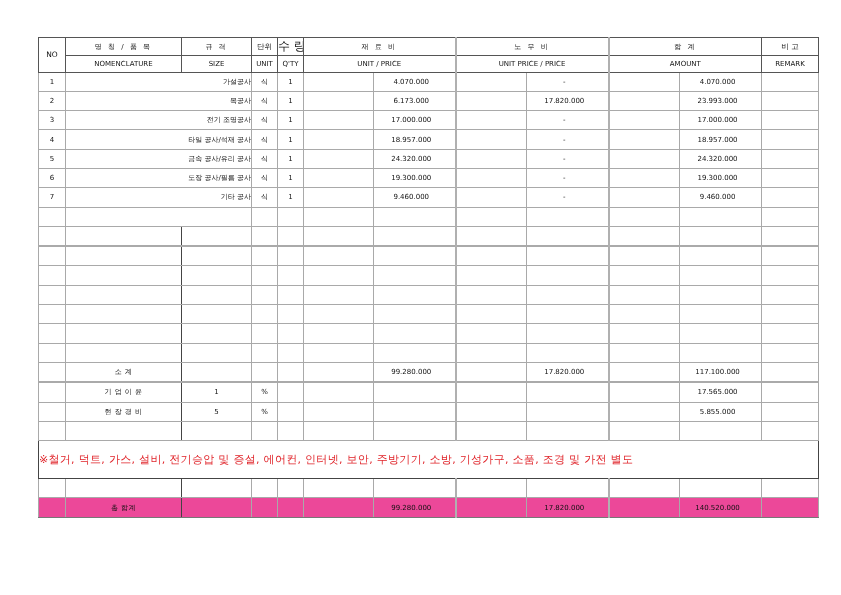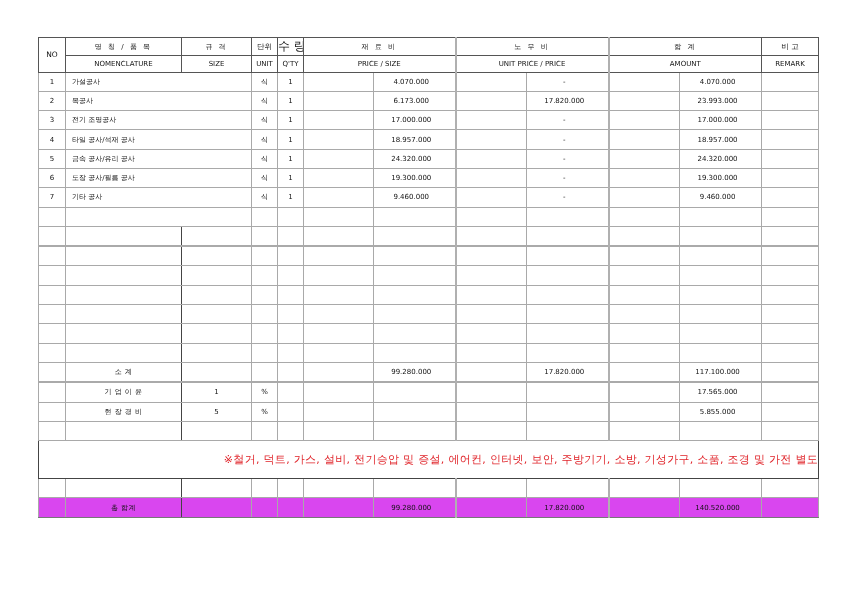--- a/index.html
+++ b/index.html
@@ -5,30 +5,30 @@
   html, body { margin:0; padding:0; background:#ffffff; }
   body { width:841px; height:595px; position:relative; overflow:hidden;
          font-family:"DejaVu Sans", "Liberation Sans", sans-serif; color:#111; }
   table.sheet { position:absolute; left:38px; top:37px; border-collapse:collapse;
                 table-layout:fixed; width:780px; }
   table.sheet td { border:1px solid #a9a9a9; padding:0; font-size:7px; height:18.3px;
                    overflow:hidden; white-space:nowrap; }
   table.sheet tr.hdr td { height:15.5px; border-color:#555; }
   td.c { text-align:center; }
   td.r { text-align:center; padding-right:6px !important; }
-  td.l { text-align:left; padding-left:6px !important; }
+  td.l { text-align:right; padding-left:6px !important; }
   td.kr { font-size:7.5px; letter-spacing:0.5px; }
   .hdr-kr { font-size:8px; letter-spacing:2px; }
   .hdr-en { font-size:6.3px; }
   tr.bt-dark td { border-top:1px solid #555 !important; }
   tr.bt-thick td { border-top:2px solid #aaa !important; }
   td.col-sep { border-left:2px solid #b0b0b0 !important; }
-  tr.note-row td { height:37px; border:1.5px solid #444 !important; text-align:right;
+  tr.note-row td { height:37px; border:1.5px solid #444 !important; text-align:left;
                    color:#e0242a; font-size:11px; letter-spacing:0.3px; }
-  tr.total-row td { background:#d946ef; border-top:1px solid #555 !important;
+  tr.total-row td { background:#ec4899; border-top:1px solid #555 !important;
                     border-bottom:1px solid #777 !important; }
   .wide-spaced { letter-spacing:6px; }
   .spaced { letter-spacing:3px; }
 </style>
 </head>
 <body>
 
 <table class="sheet">
   <colgroup>
     <col style="width:27px">
@@ -56,21 +56,21 @@
     <td class="c hdr-kr col-sep" colspan="2">노 무 비</td>
     <td class="c hdr-kr col-sep" colspan="2">합   계</td>
     <td class="c" style="font-size:7.5px;">비 고</td>
   </tr>
 
   <tr class="hdr">
     <td class="c hdr-en">NOMENCLATURE</td>
     <td class="c hdr-en">SIZE</td>
     <td class="c hdr-en">UNIT</td>
     <td class="c hdr-en">Q'TY</td>
-    <td class="c hdr-en" colspan="2">PRICE / SIZE</td>
+    <td class="c hdr-en" colspan="2">UNIT / PRICE</td>
     <td class="c hdr-en col-sep" colspan="2">UNIT PRICE / PRICE</td>
     <td class="c hdr-en col-sep" colspan="2">AMOUNT</td>
     <td class="c hdr-en">REMARK</td>
   </tr>
 
   <tr class="bt-dark">
     <td class="c">1</td>
     <td class="l" colspan="2">가설공사</td>
     <td class="c">식</td>
     <td class="c">1</td>

